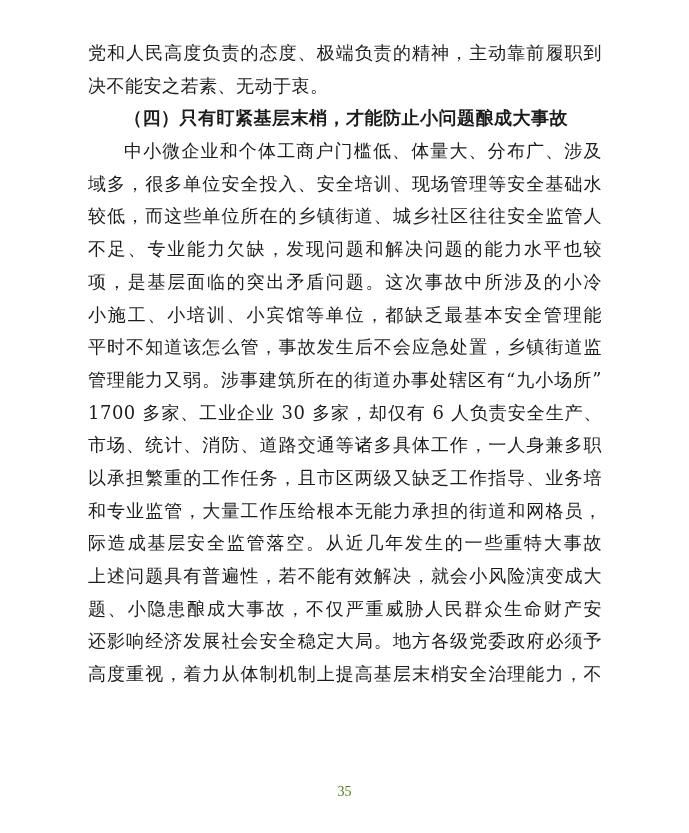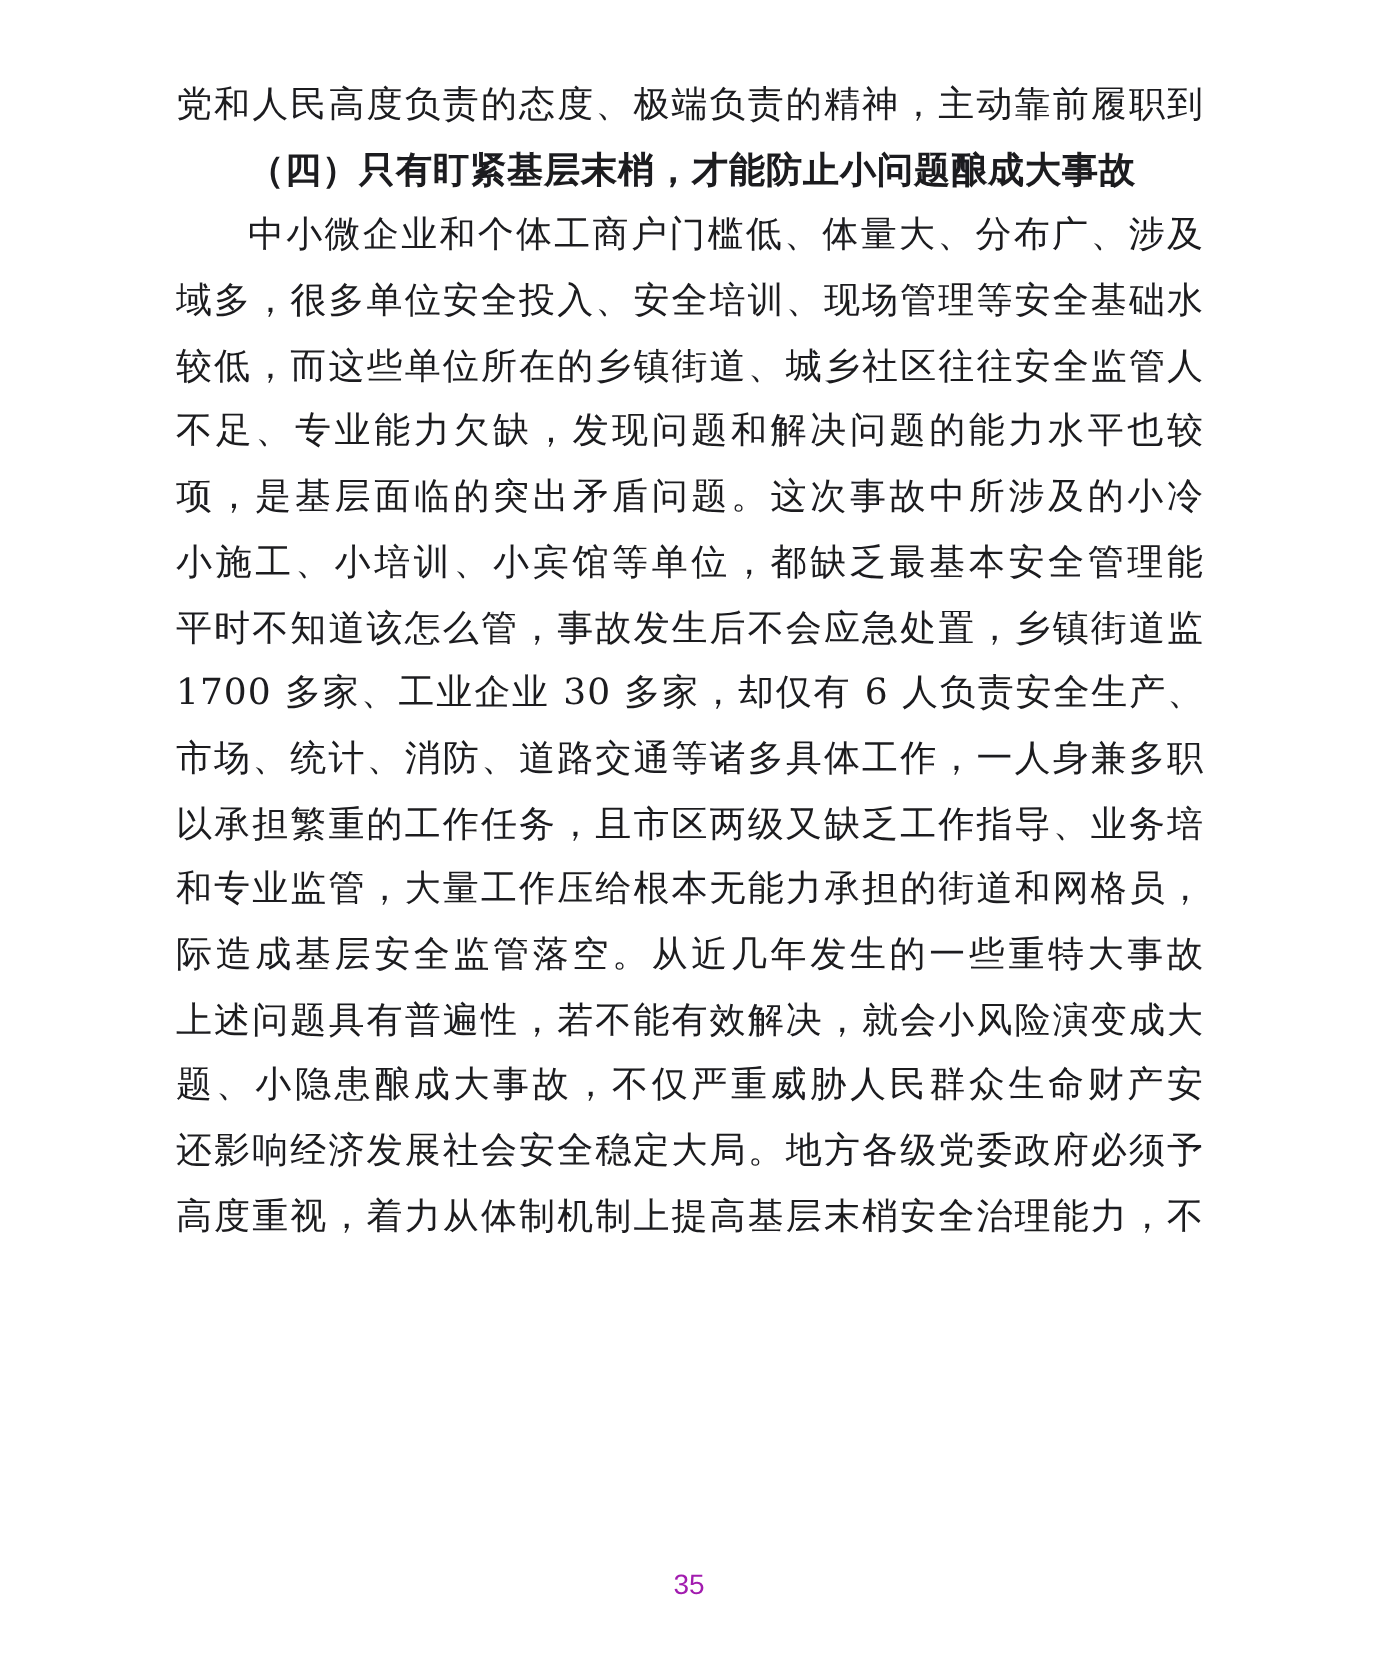--- a/index.html
+++ b/index.html
@@ -46,38 +46,40 @@
     text-indent: 2em;
   }
   .page-footer {
     position: absolute;
     left: 0;
     top: 783px;
     width: 100%;
     text-align: center;
     font-size: 14px;
     line-height: 18px;
-    color: #a21caf;
-    font-family: Liberation Sans, sans-serif;
+    color: #4d7c0f;
+    font-family: Liberation Serif, serif;
   }
 </style>
 </head>
 <body>
 
 <div class="page">
   <div class="text-block">
     <div class="line fill">党和人民高度负责的态度、极端负责的精神，主动靠前履职到位，</div>
+    <div class="line end">决不能安之若素、无动于衷。</div>
     <div class="line heading">（四）只有盯紧基层末梢，才能防止小问题酿成大事故</div>
     <div class="line fill indent">中小微企业和个体工商户门槛低、体量大、分布广、涉及领</div>
     <div class="line fill">域多，很多单位安全投入、安全培训、现场管理等安全基础水平</div>
     <div class="line fill">较低，而这些单位所在的乡镇街道、城乡社区往往安全监管人员</div>
     <div class="line fill">不足、专业能力欠缺，发现问题和解决问题的能力水平也较弱。</div>
     <div class="line fill">项，是基层面临的突出矛盾问题。这次事故中所涉及的小冷库、</div>
     <div class="line fill">小施工、小培训、小宾馆等单位，都缺乏最基本安全管理能力，</div>
     <div class="line fill">平时不知道该怎么管，事故发生后不会应急处置，乡镇街道监督</div>
+    <div class="line fill">管理能力又弱。涉事建筑所在的街道办事处辖区有“九小场所”</div>
     <div class="line fill">1700 多家、工业企业 30 多家，却仅有 6 人负责安全生产、环保、</div>
     <div class="line fill">市场、统计、消防、道路交通等诸多具体工作，一人身兼多职难</div>
     <div class="line fill">以承担繁重的工作任务，且市区两级又缺乏工作指导、业务培训</div>
     <div class="line fill">和专业监管，大量工作压给根本无能力承担的街道和网格员，实</div>
     <div class="line fill">际造成基层安全监管落空。从近几年发生的一些重特大事故看，</div>
     <div class="line fill">上述问题具有普遍性，若不能有效解决，就会小风险演变成大问</div>
     <div class="line fill">题、小隐患酿成大事故，不仅严重威胁人民群众生命财产安全，</div>
     <div class="line fill">还影响经济发展社会安全稳定大局。地方各级党委政府必须予以</div>
     <div class="line fill">高度重视，着力从体制机制上提高基层末梢安全治理能力，不断</div>
   </div>

